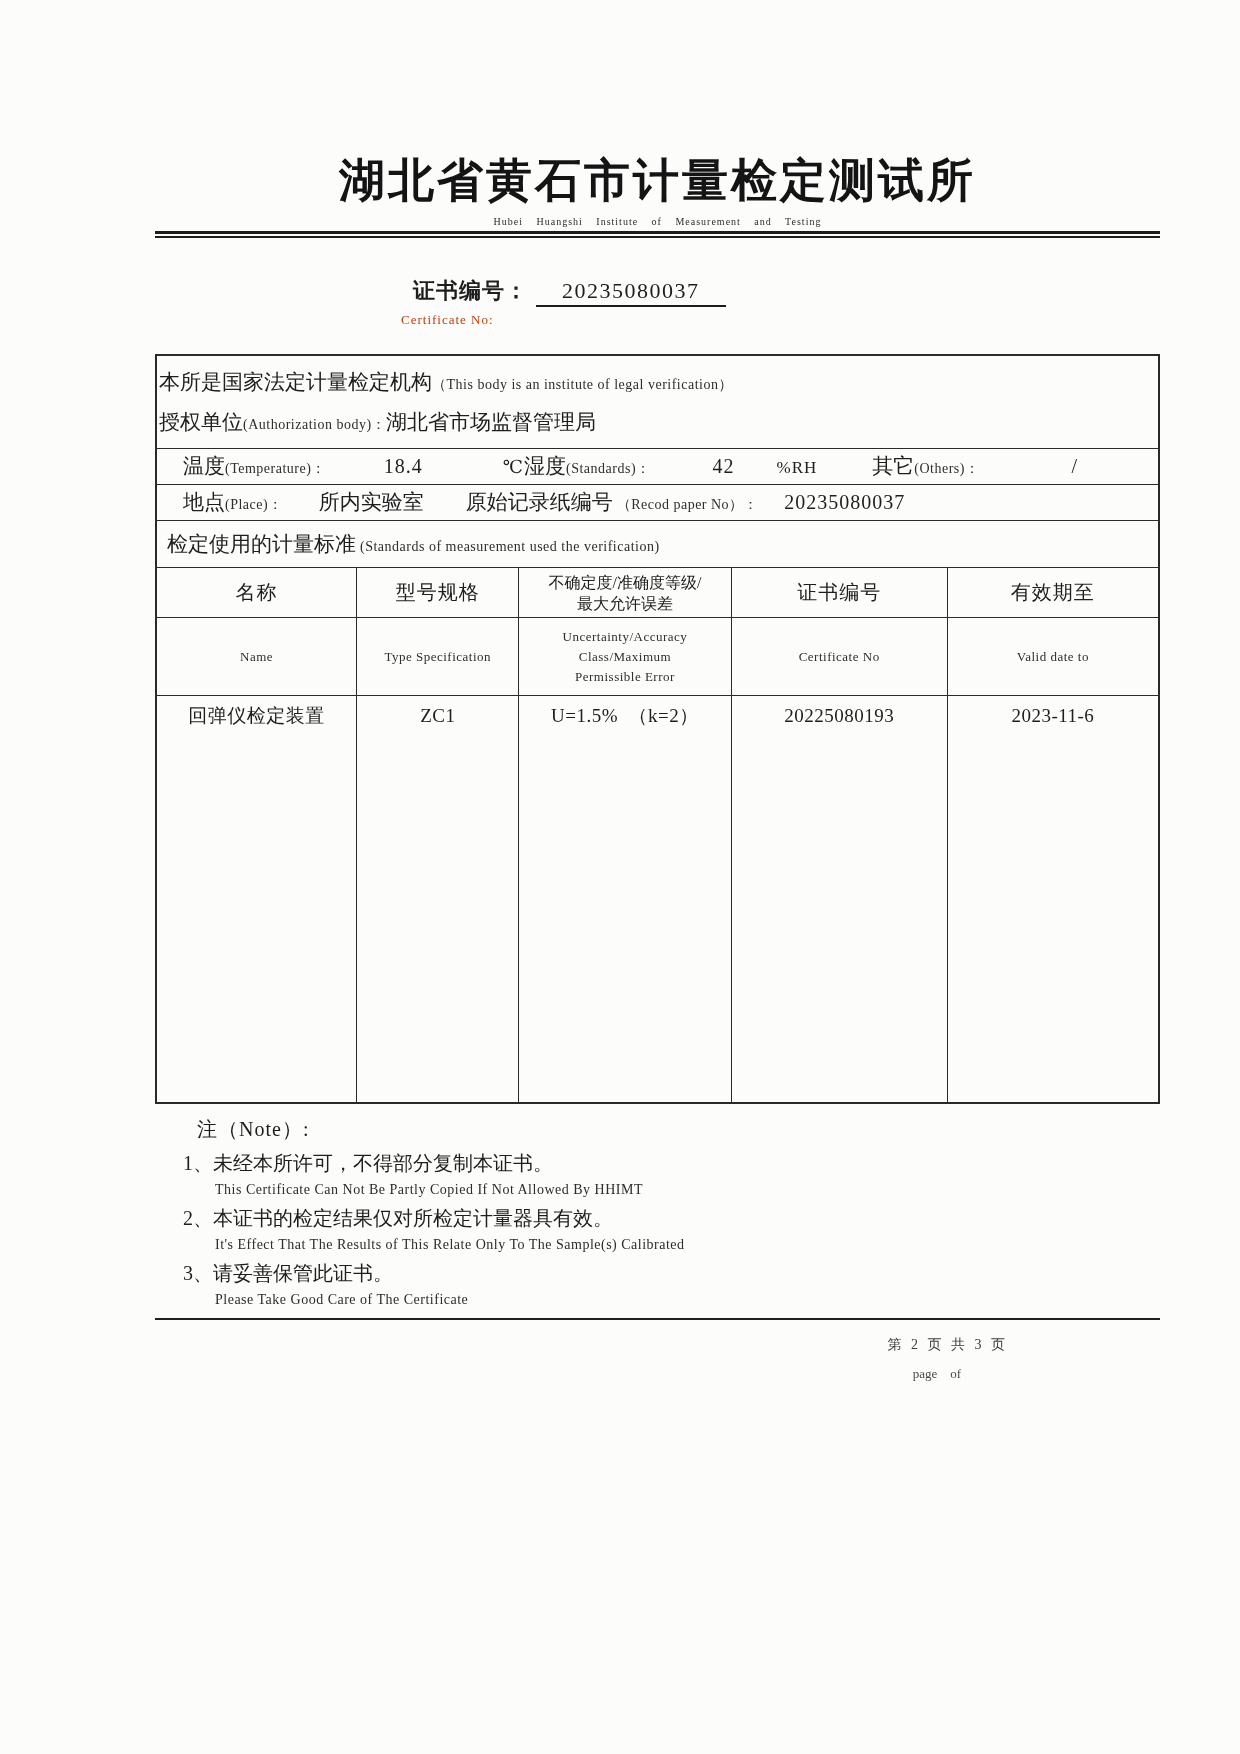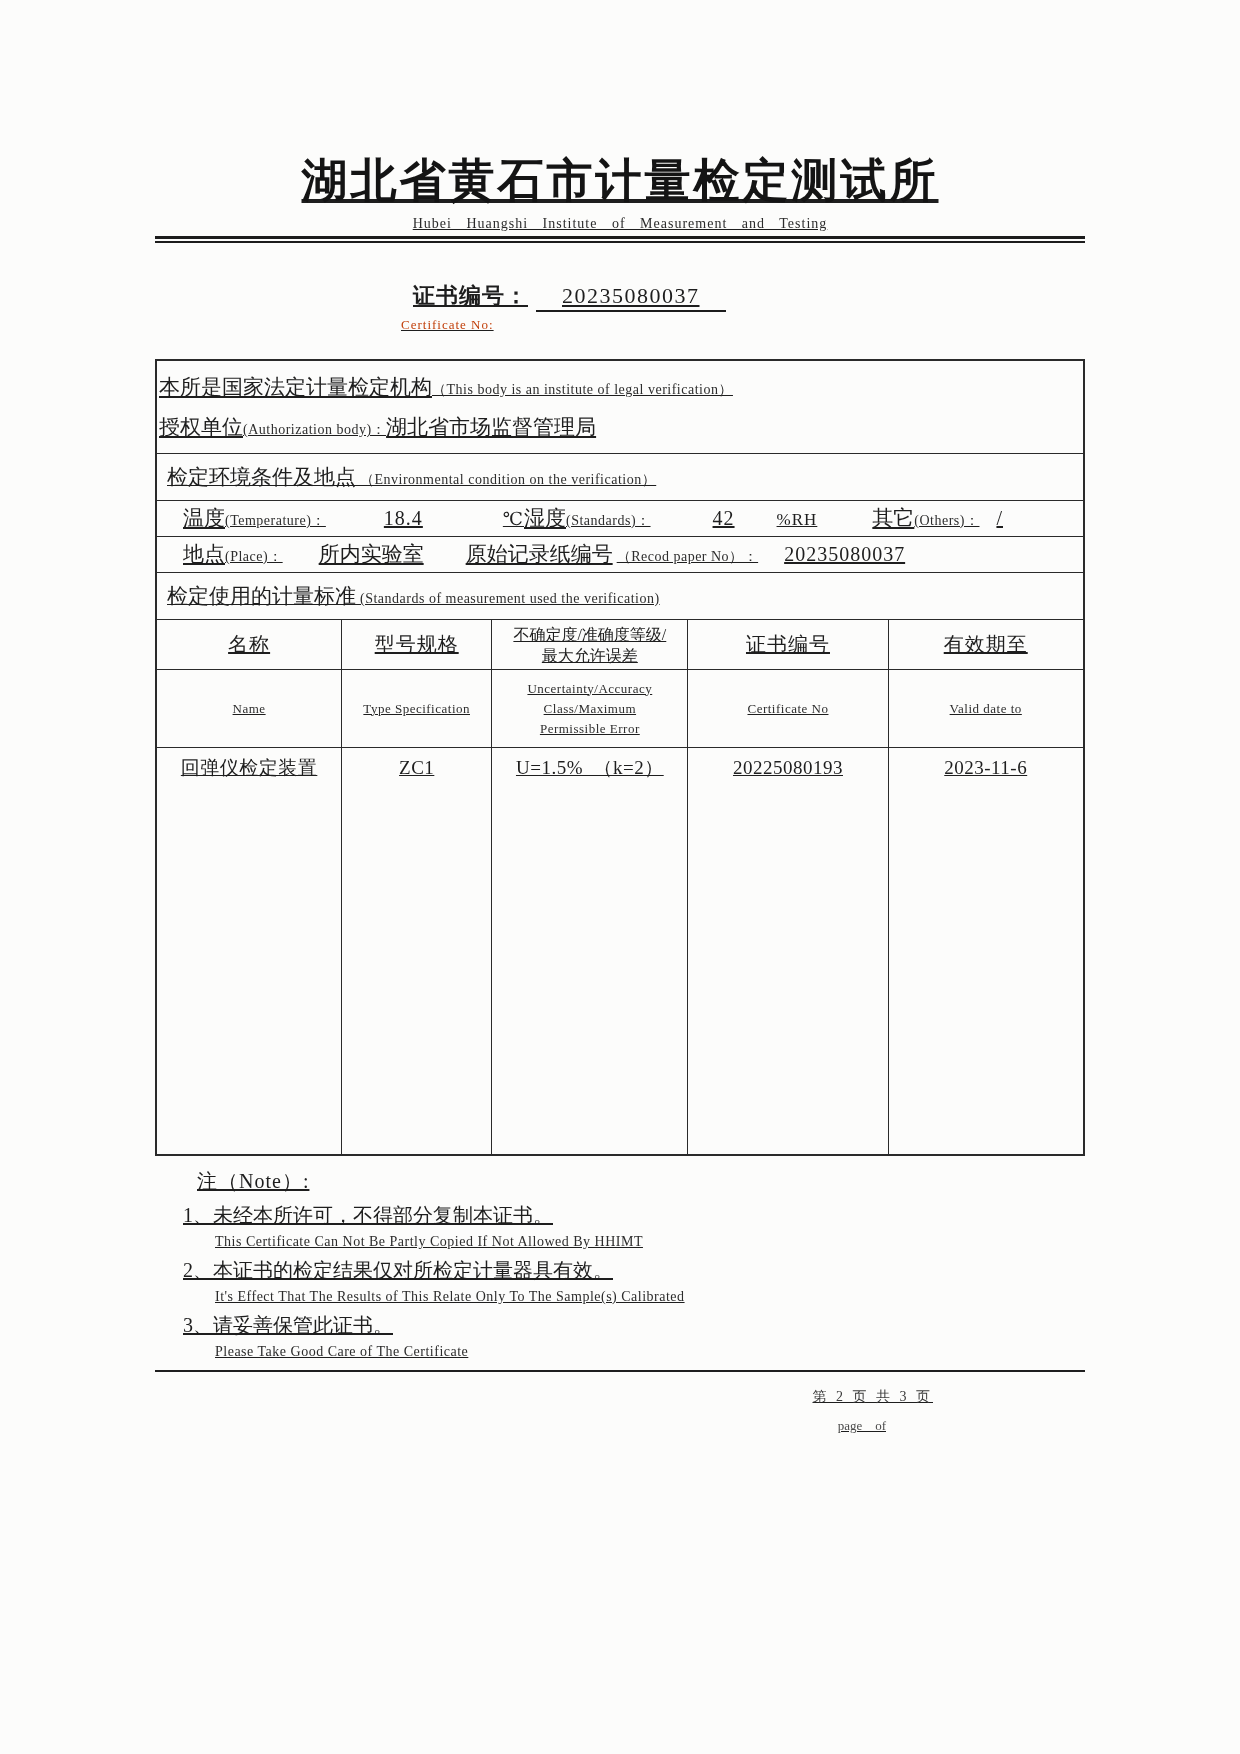--- a/index.html
+++ b/index.html
@@ -2,25 +2,25 @@
 <html><head>
 <meta charset="utf-8">
 <style>
   * { margin:0; padding:0; box-sizing:border-box; }
   html,body { background:#ffffff; }
   .page {
     position:relative; width:1240px; height:1754px; margin:0 auto;
     background:#fcfcfb; color:#1e1e1e; overflow:hidden;
     font-family:"Liberation Serif","DejaVu Serif",serif;
   }
-  .content { position:absolute; left:155px; top:0; width:930px;text-decoration:underline; }
+  .content { position:absolute; left:155px; top:0; width:1005px; }
 
   
   .doc-title { margin-top:150px; text-align:center; font-size:46px; font-weight:bold; letter-spacing:3px; color:#141414; }
-  .doc-subtitle { margin-top:4px; text-align:center; font-size:14px; color:#2b2b2b; word-spacing:10px; letter-spacing:1px; }
+  .doc-subtitle { margin-top:4px; text-align:center; font-size:10px; color:#2b2b2b; word-spacing:10px; letter-spacing:1px; }
   .double-rule { margin-top:4px; height:7px; border-top:3px solid #1c1c1c; border-bottom:2px solid #1c1c1c; }
 
   
   .cert-row { margin-top:38px; padding-left:258px; display:flex; align-items:baseline; font-size:22px; }
   .cert-label { font-weight:bold; letter-spacing:1px; }
   .cert-number { display:inline-block; min-width:150px; padding:0 26px 1px 26px; margin-left:8px;
                  border-bottom:2px solid #1c1c1c; text-align:center; letter-spacing:1.5px; }
   .cert-en { margin-top:5px; padding-left:246px; font-size:13px; color:#c2410c; letter-spacing:1px; }
 
   
@@ -95,24 +95,20 @@
           <span class="cn">本所是国家法定计量检定机构</span>
           <span class="en-inline">（This body is an institute of legal verification）</span>
         </div>
         <div class="line">
           <span class="cn">授权单位</span>
           <span class="en-inline">(Authorization body)：</span>
           <span class="cn">湖北省市场监督管理局</span>
         </div>
       </div>
 
-      <div class="row row-env">
-        <span class="cn">检定环境条件及地点</span>
-        <span class="en-inline">（Environmental condition on the verification）</span>
-      </div>
 
       <div class="row row-temp flex-row">
         <span class="cn">温度</span>
         <span class="en-inline">(Temperature)：</span>
         <span class="val t-val">18.4</span>
         <span class="val t-unit">℃</span>
         <span class="cn h-label">湿度</span>
         <span class="en-inline">(Standards)：</span>
         <span class="val h-val">42</span>
         <span class="val h-unit">%RH</span>

